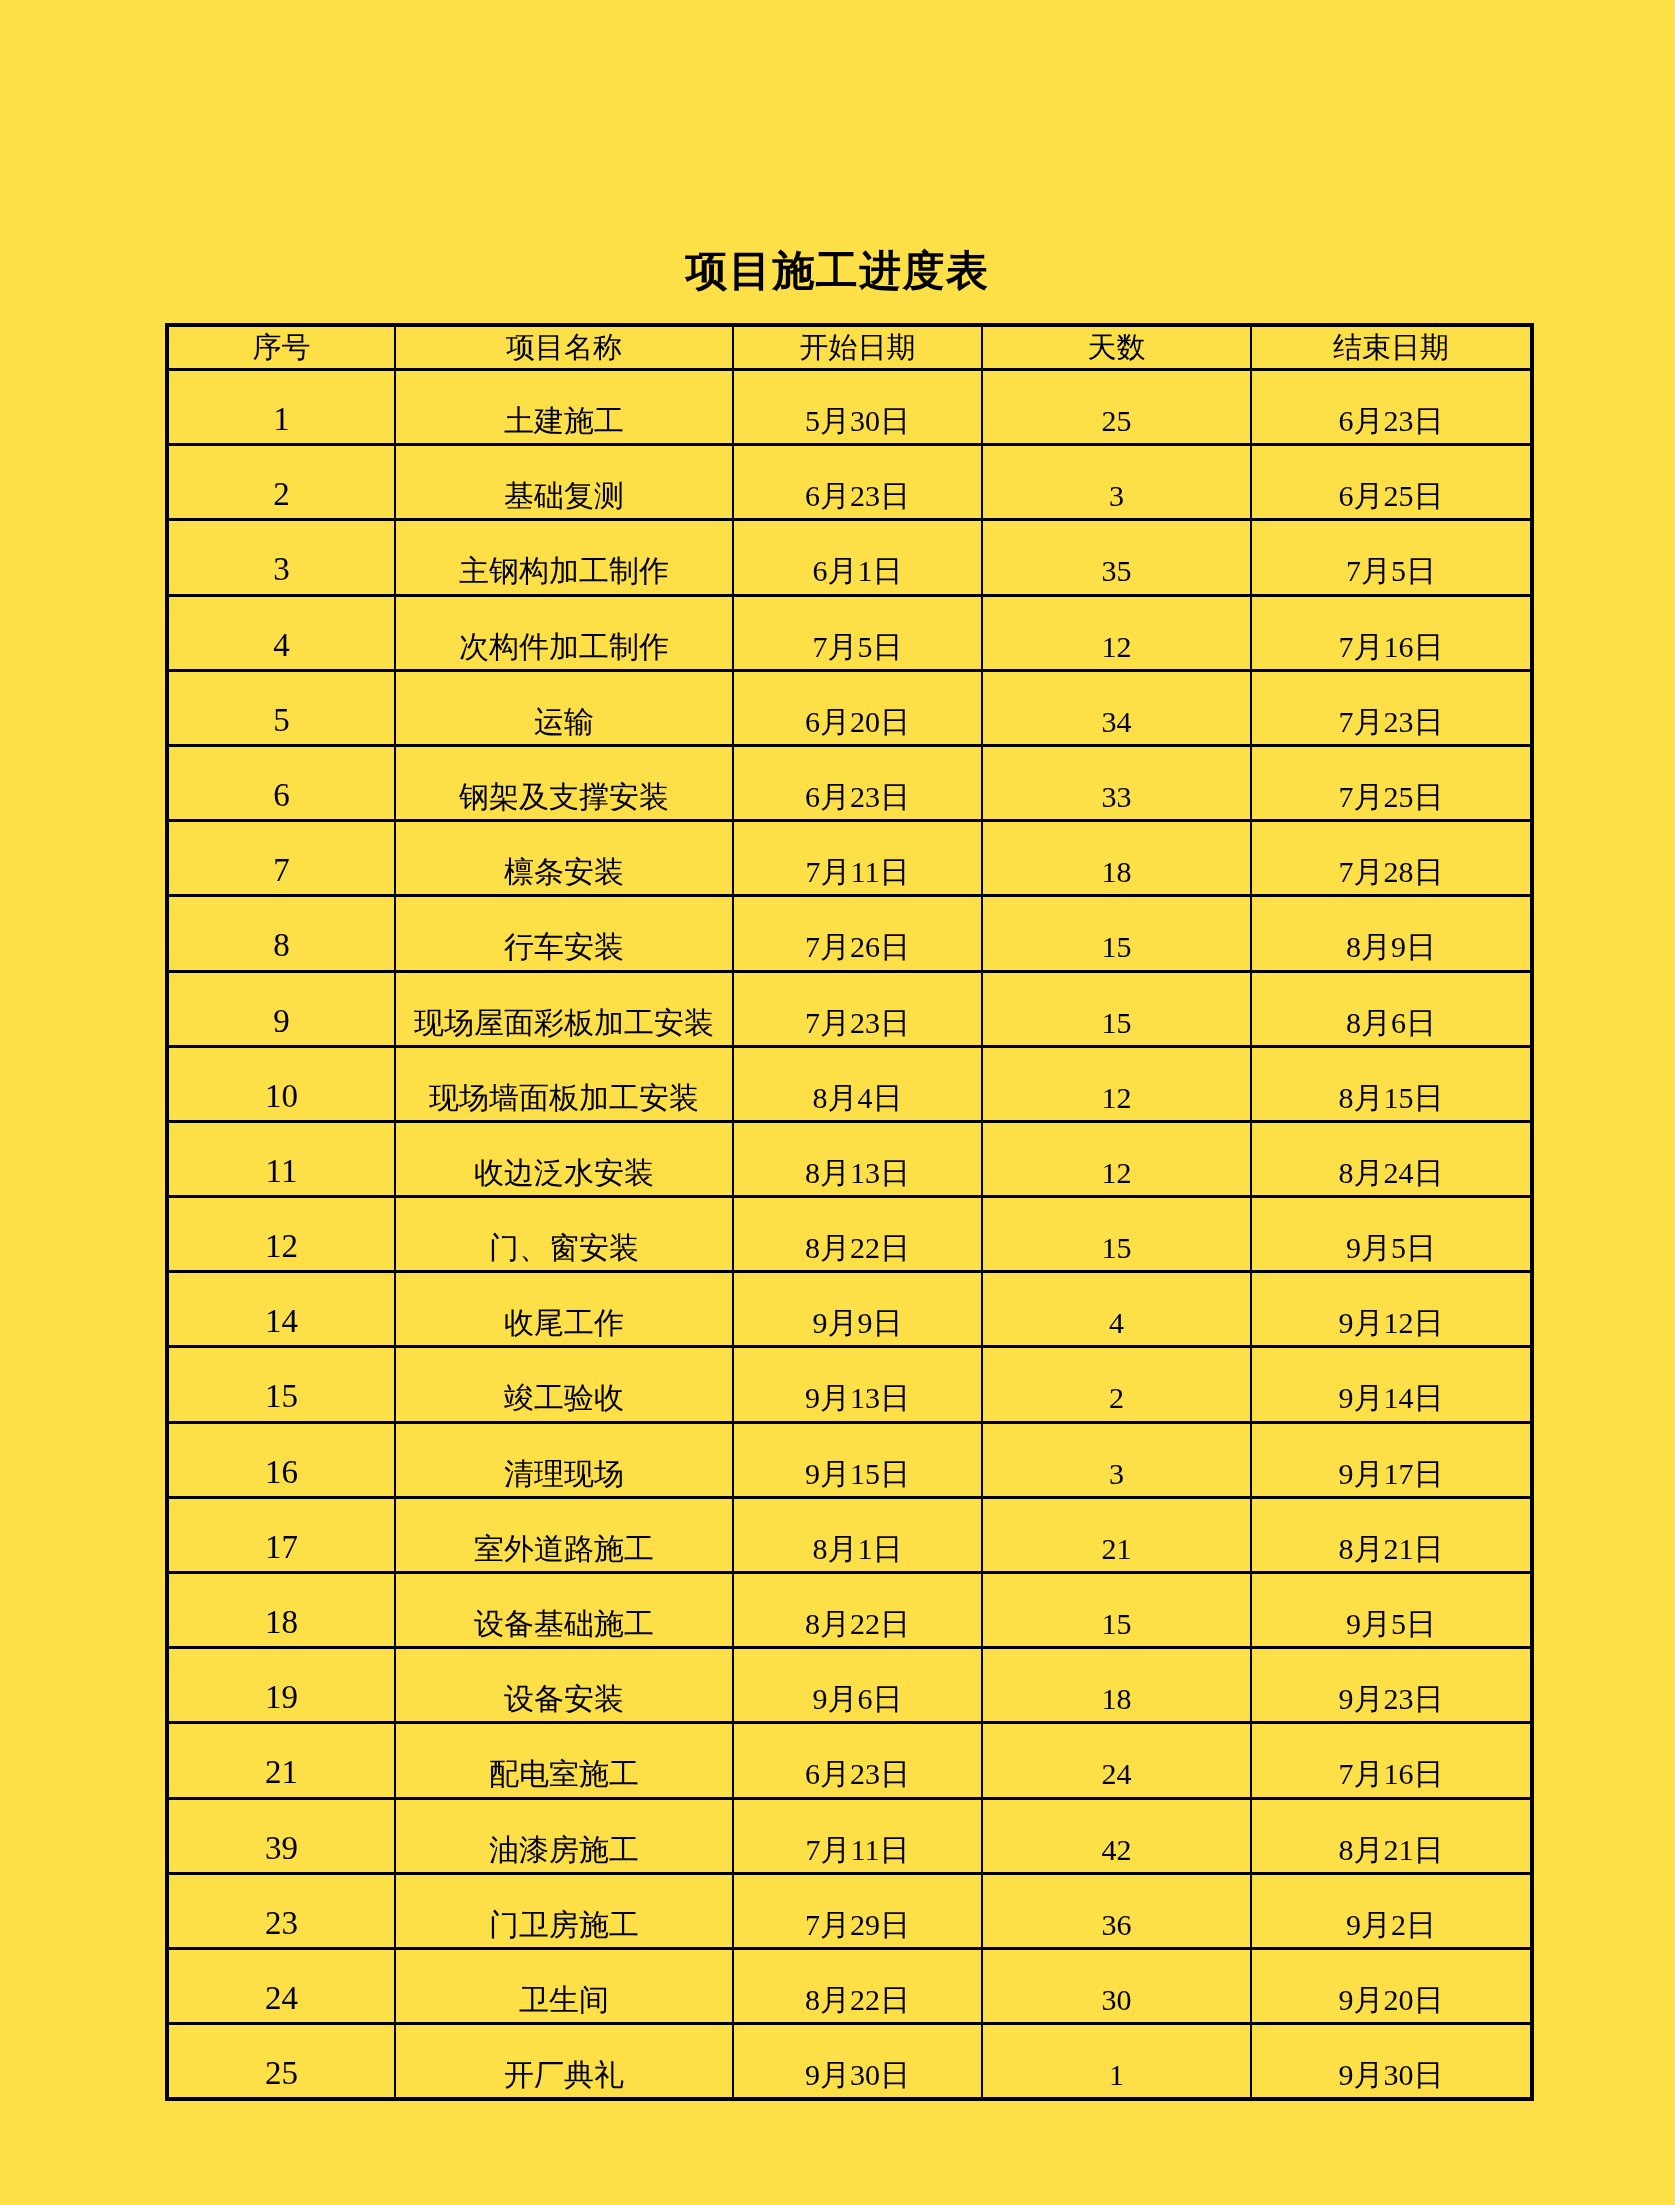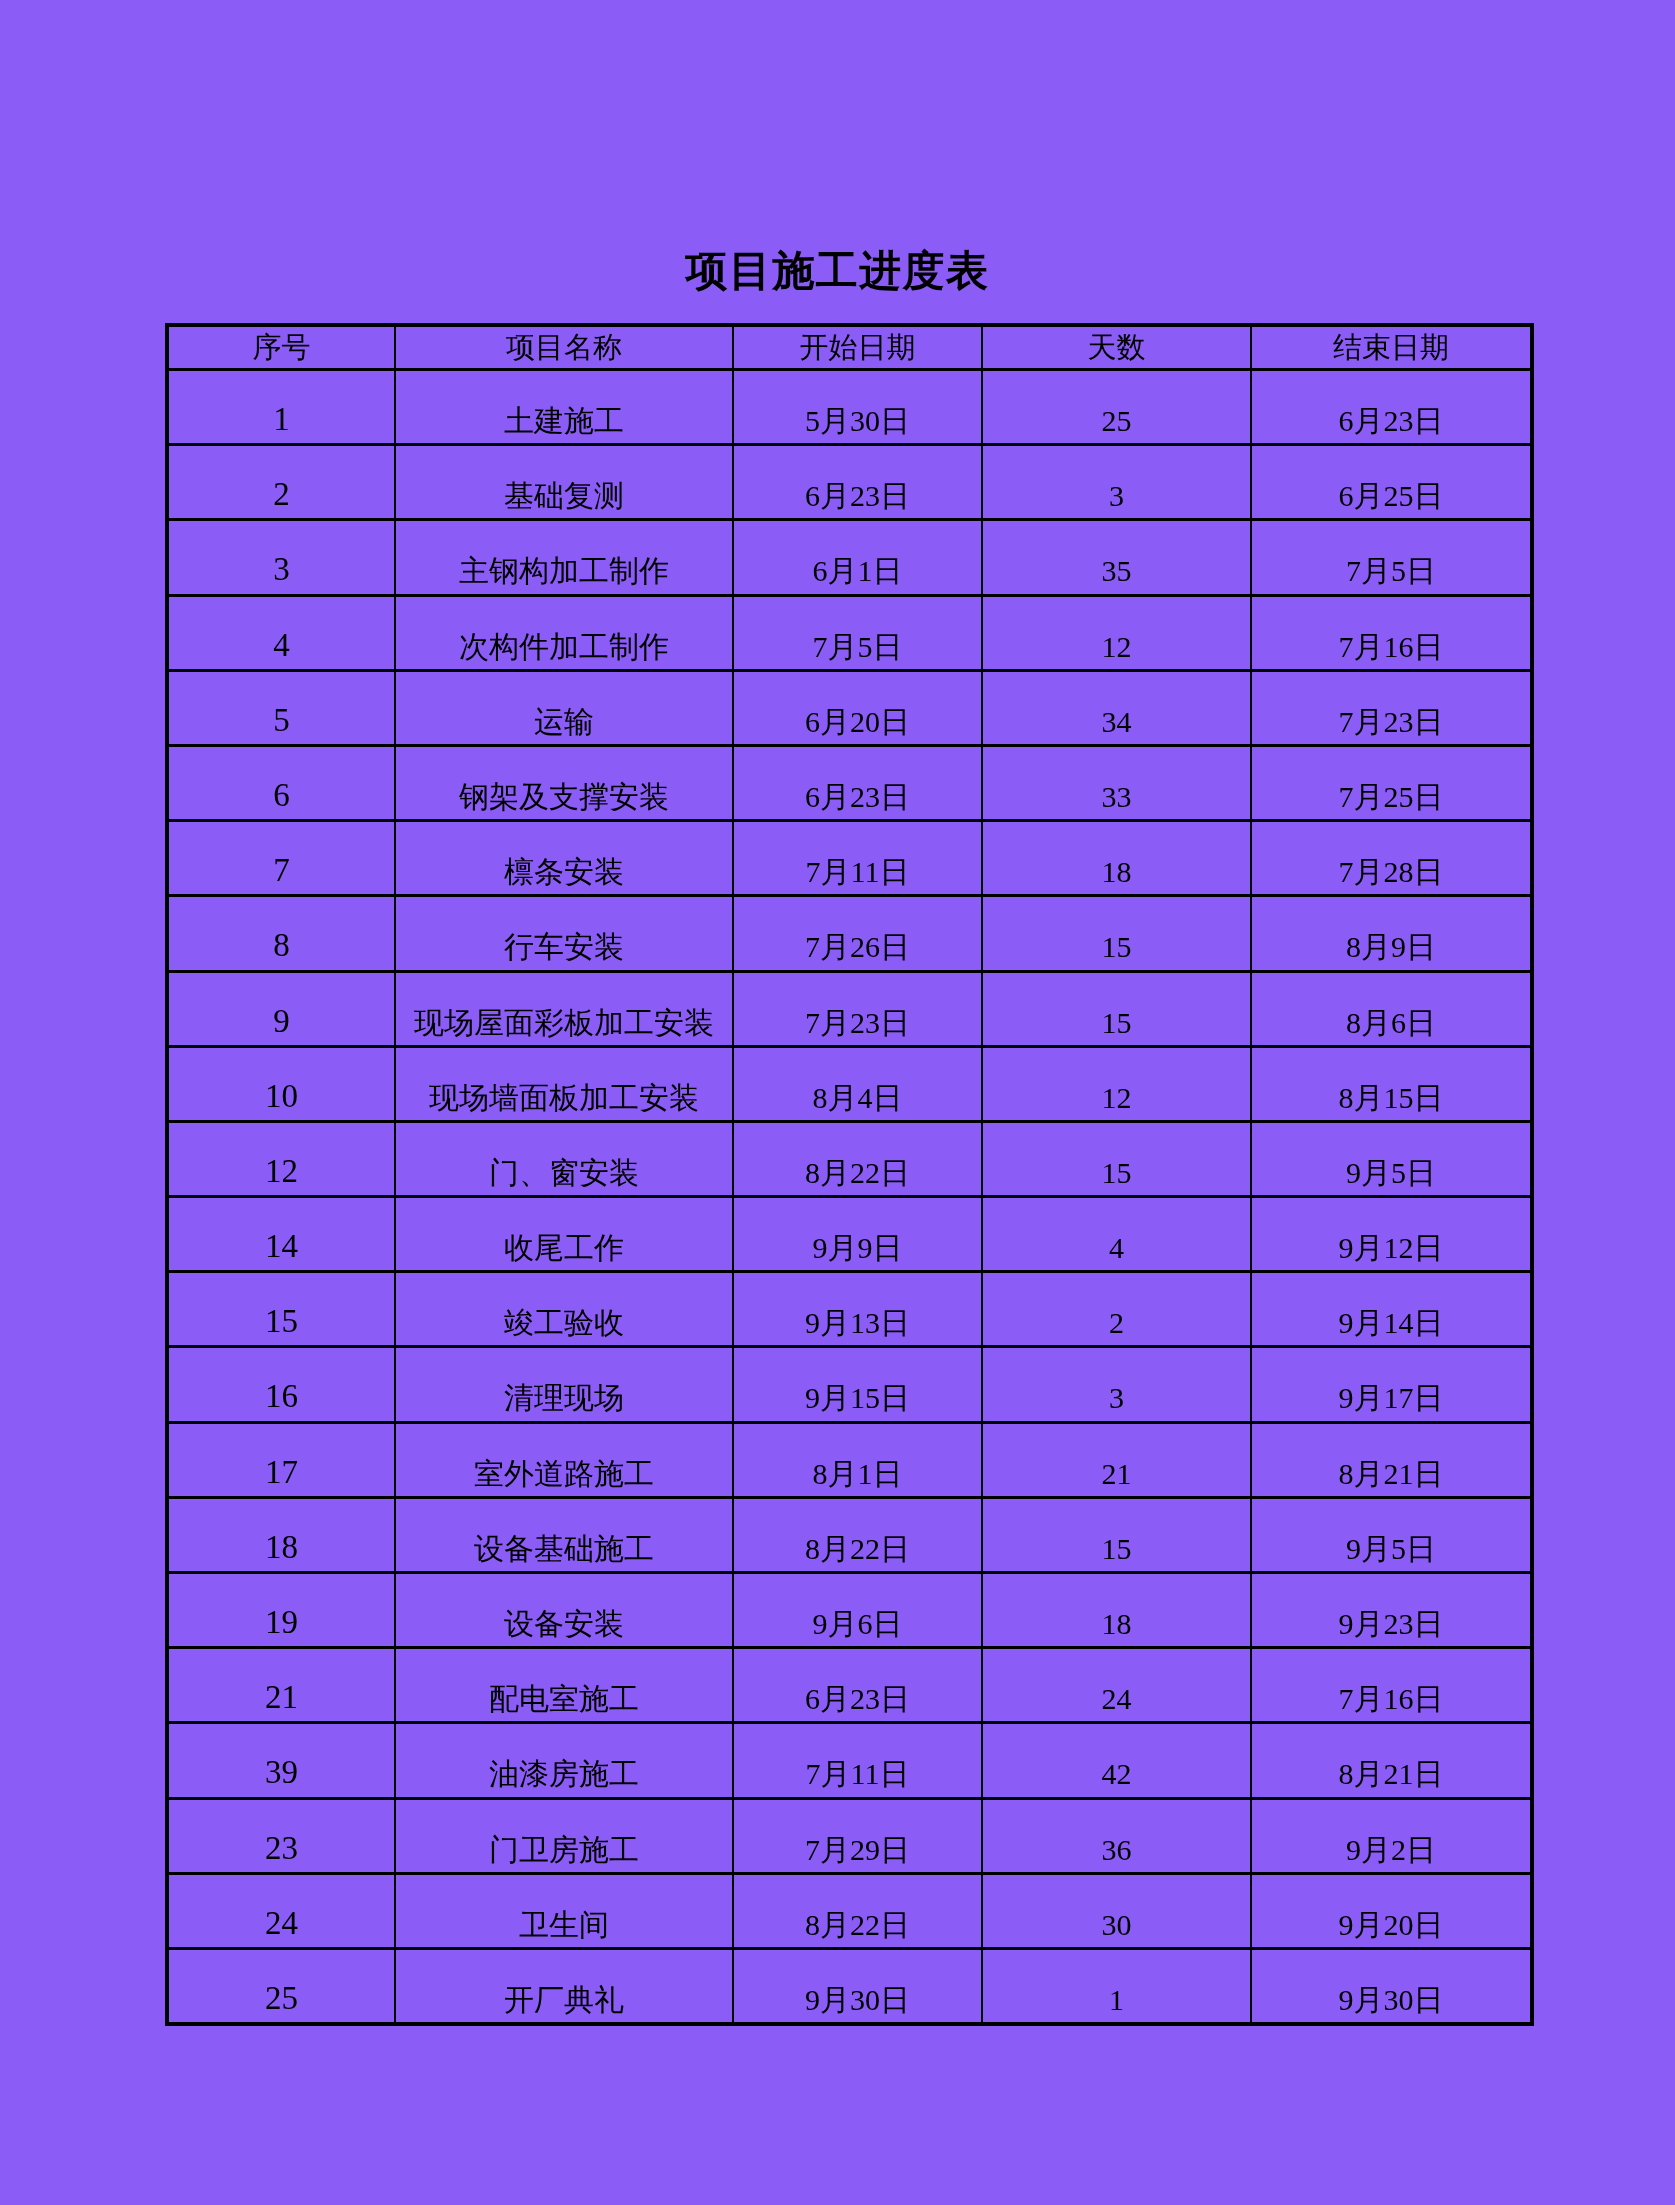--- a/index.html
+++ b/index.html
@@ -4,21 +4,21 @@
 <style>
   html, body {
     margin: 0;
     padding: 0;
     background: #ffffff;
   }
   .page {
     position: relative;
     width: 1675px;
     height: 2205px;
-    background: #8b5cf6;
+    background: #fde047;
     font-family: "Liberation Serif", "DejaVu Serif", serif;
     color: #000000;
     overflow: hidden;
   }
   .title {
     position: absolute;
     top: 250px;
     left: 0;
     width: 100%;
     text-align: center;
@@ -154,20 +154,27 @@
           <td>8月6日</td>
         </tr>
         <tr>
           <td class="seq">10</td>
           <td>现场墙面板加工安装</td>
           <td>8月4日</td>
           <td>12</td>
           <td>8月15日</td>
         </tr>
         <tr>
+          <td class="seq">11</td>
+          <td>收边泛水安装</td>
+          <td>8月13日</td>
+          <td>12</td>
+          <td>8月24日</td>
+        </tr>
+        <tr>
           <td class="seq">12</td>
           <td>门、窗安装</td>
           <td>8月22日</td>
           <td>15</td>
           <td>9月5日</td>
         </tr>
         <tr>
           <td class="seq">14</td>
           <td>收尾工作</td>
           <td>9月9日</td>

